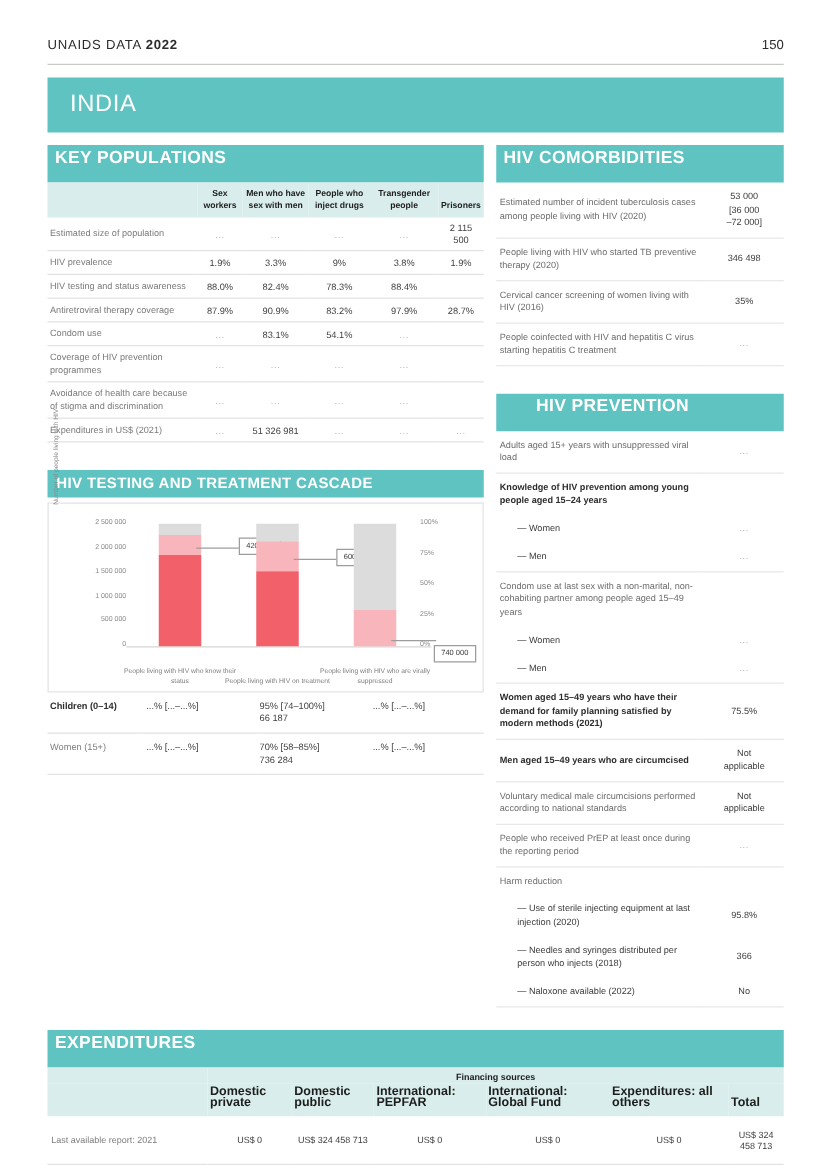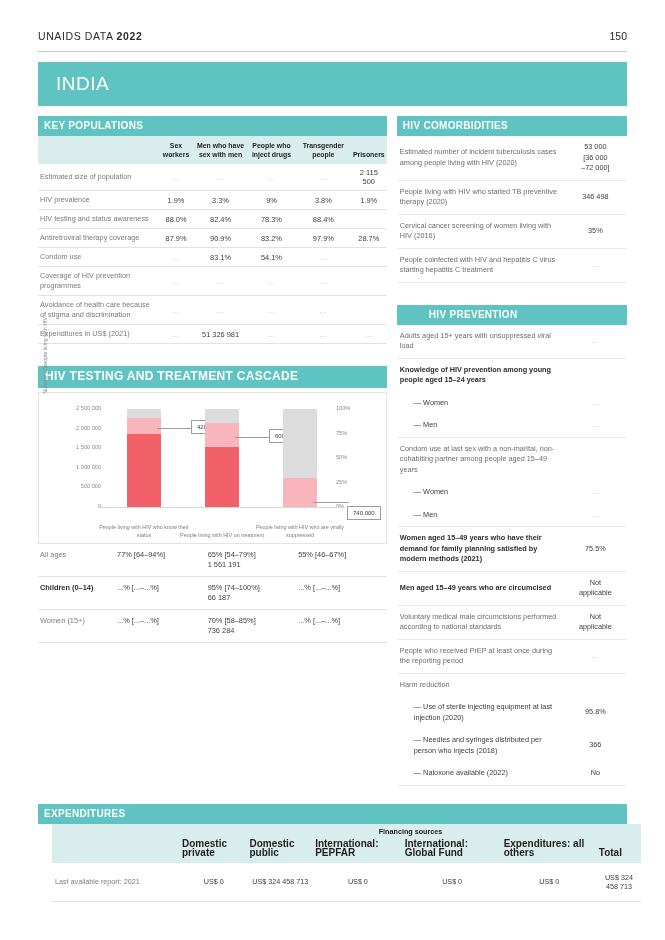--- a/index.html
+++ b/index.html
@@ -34,23 +34,23 @@
   }
 
   
   .cols { display: flex; gap: 10px; margin-top: 10px; }
   .col-left { width: 350px; }
   .col-right { width: 231px; }
 
   
   .sec-head {
     background: #5FC3C1; color: #ffffff;
-    font-size: 10px; font-weight: bold; letter-spacing: .3px;
+    font-size: 14px; font-weight: bold; letter-spacing: .3px;
     padding: 4px 0 4px 6px;
-    height: 20px; line-height: 11px;
+    height: 30px; line-height: 11px;
   }
   .sec-head.tall { font-size: 12px; padding: 5px 0 5px 7px; height: 22px; }
 
   
   table { border-collapse: collapse; width: 100%; }
   .kp { font-size: 7.4px; }
   .kp thead th {
     background: #D9EEEC; color: #1d1d1d; font-weight: bold;
     font-size: 6.9px; line-height: 9px; text-align: center;
     padding: 5px 2px 5px 2px; vertical-align: bottom;
@@ -133,21 +133,21 @@
   .casc td {
     border-bottom: 1px solid #e2e2e2; padding: 6px 2px; vertical-align: top;
     line-height: 10px;
   }
   .casc td.grp { color: #7d7d7d; width: 78px; padding-left: 2px; }
   .casc td.grp.dark { color: #2e2e2e; font-weight: bold; }
   .casc td.val { color: #3d3d3d; width: 92px; text-align: left; }
 
   
   .exp-wrap { margin-top: 18px; }
-  .exp { width: 100%; font-size: 7.2px; margin-left: 14px; }
+  .exp { width: 100%; font-size: 7.2px; }
   .exp .fin-band td {
     background: #D9EEEC; text-align: center; font-weight: bold;
     font-size: 7.2px; color: #1d1d1d; padding: 3px 0 1px 0;
   }
   .exp thead th {
     background: #D9EEEC; font-weight: bold; font-size: 10px; color: #1d1d1d;
     text-align: left; padding: 2px 2px 6px 2px; vertical-align: bottom;
     line-height: 9px;
   }
   .exp thead th.blank { background: #D9EEEC; width: 128px; }
@@ -294,26 +294,20 @@
             </div>
             <div class="leader" style="left:274px;top:109.496px;width:36px;"></div>
             <div class="callout" style="left:308px;top:113.496px;">740 000</div>
             <div class="xlabel" style="left:209px;">People living with HIV who are virally suppressed</div>
           </div>
       </div>
 
       <table class="casc">
         <tbody id="casc-body">
             <tr>
-              <td class="grp">All ages</td>
-              <td class="val">77% [64–94%]</td>
-              <td class="val">65% [54–79%]<br>1 561 191</td>
-              <td class="val">55% [46–67%]</td>
-            </tr>
-            <tr>
               <td class="grp dark">Children (0–14)</td>
               <td class="val">...% [...–...%]</td>
               <td class="val">95% [74–100%]<br>66 187</td>
               <td class="val">...% [...–...%]</td>
             </tr>
             <tr>
               <td class="grp">Women (15+)</td>
               <td class="val">...% [...–...%]</td>
               <td class="val">70% [58–85%]<br>736 284</td>
               <td class="val">...% [...–...%]</td>

